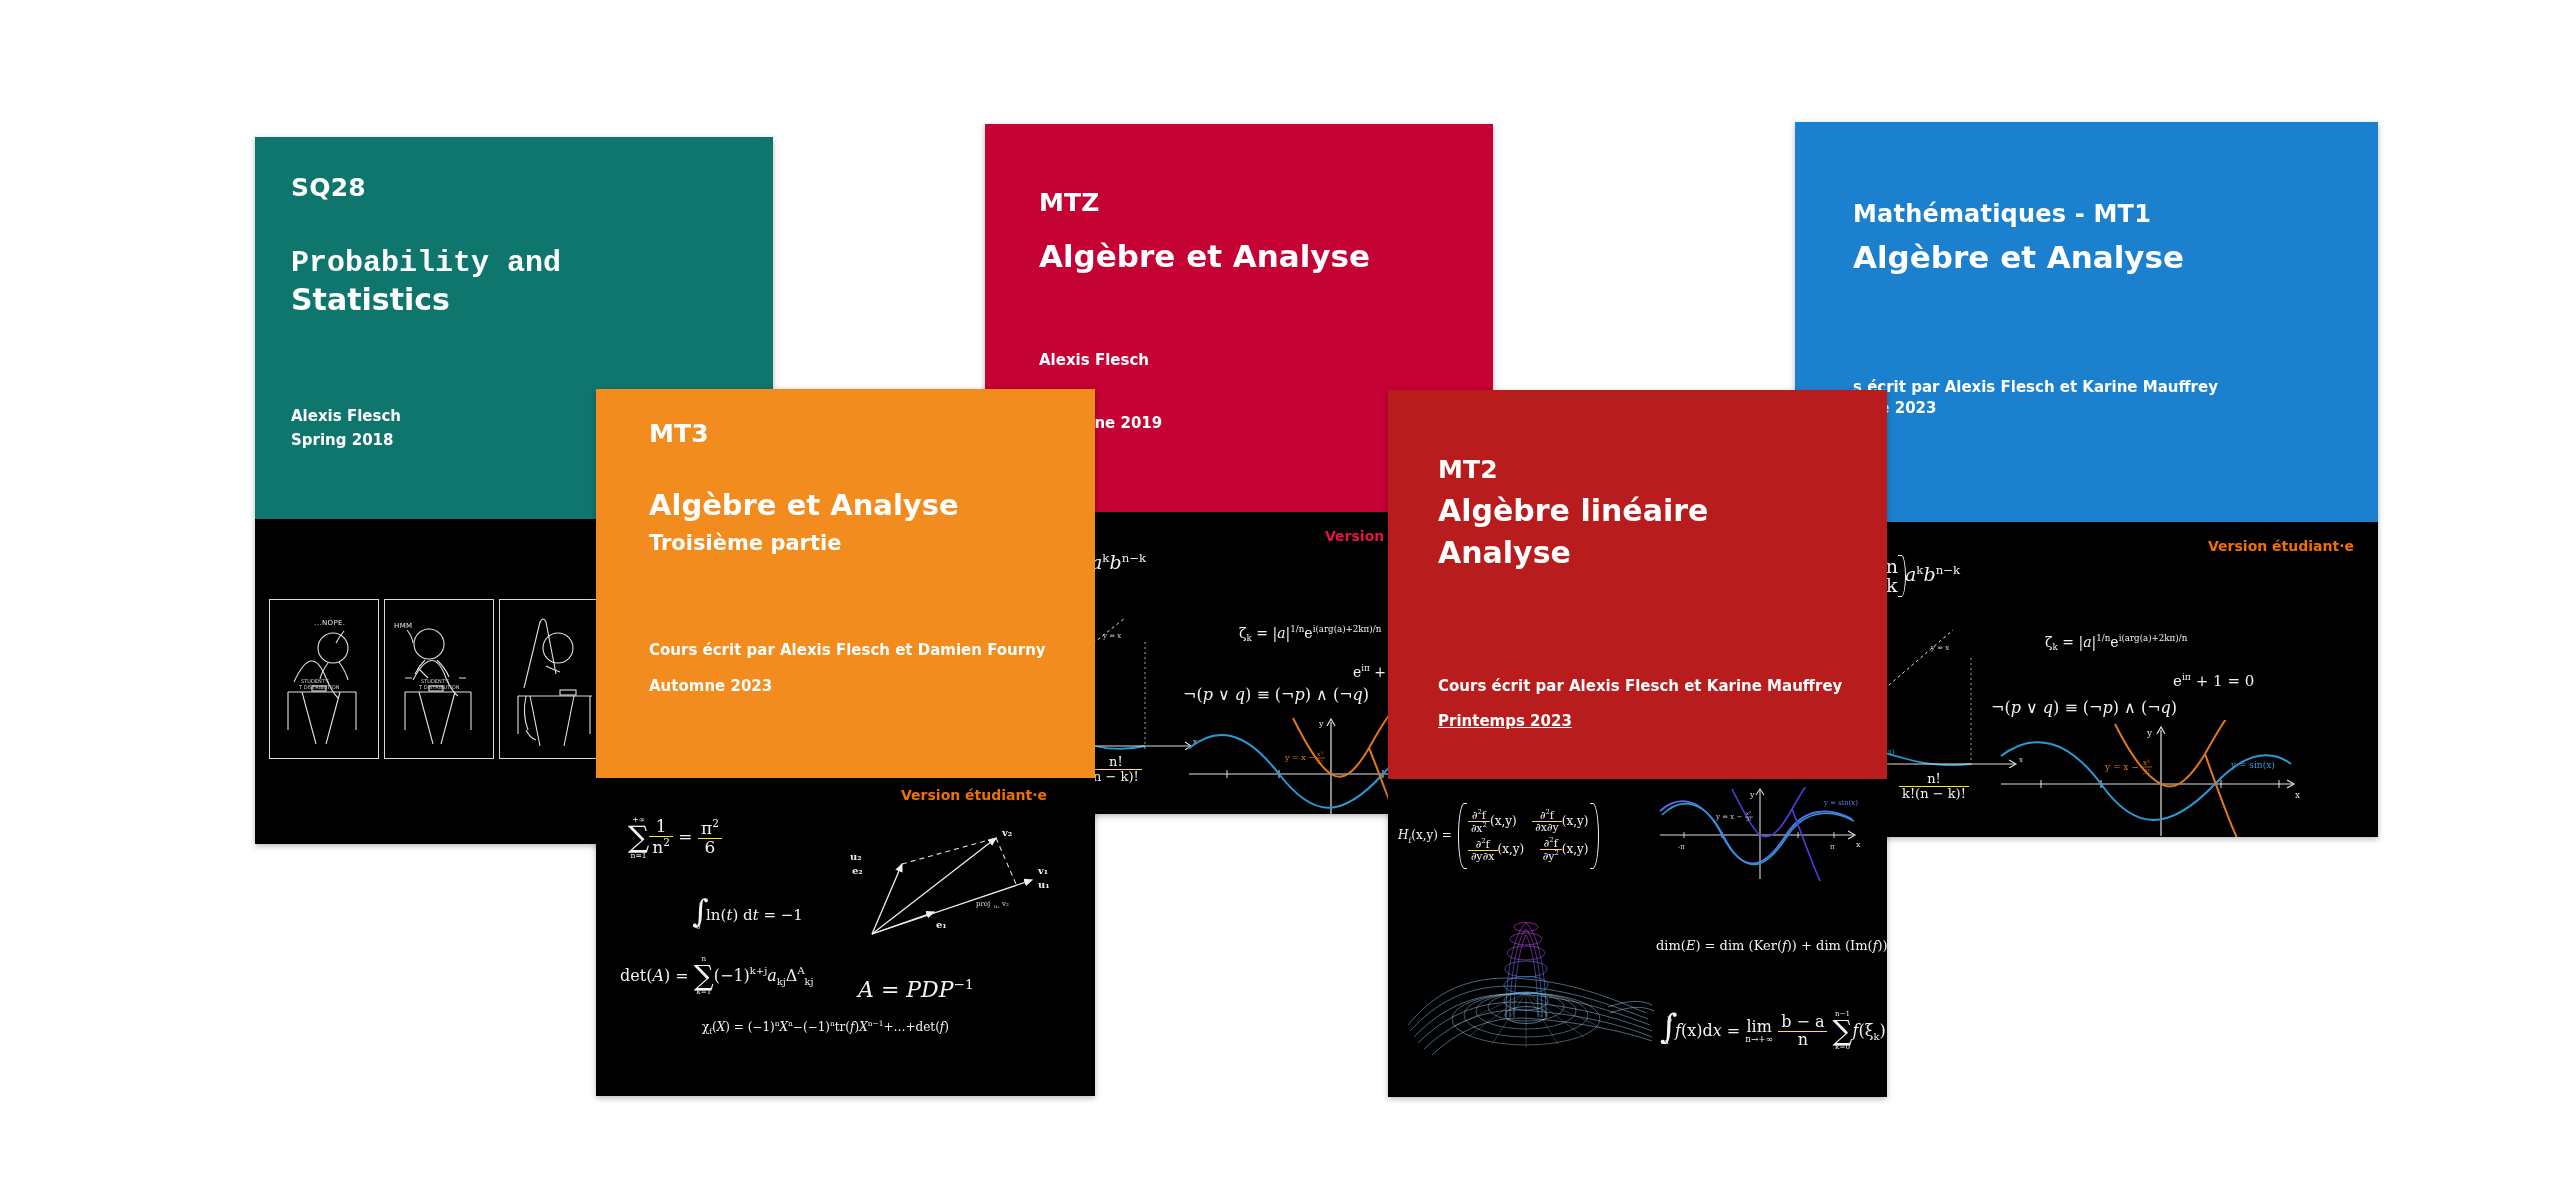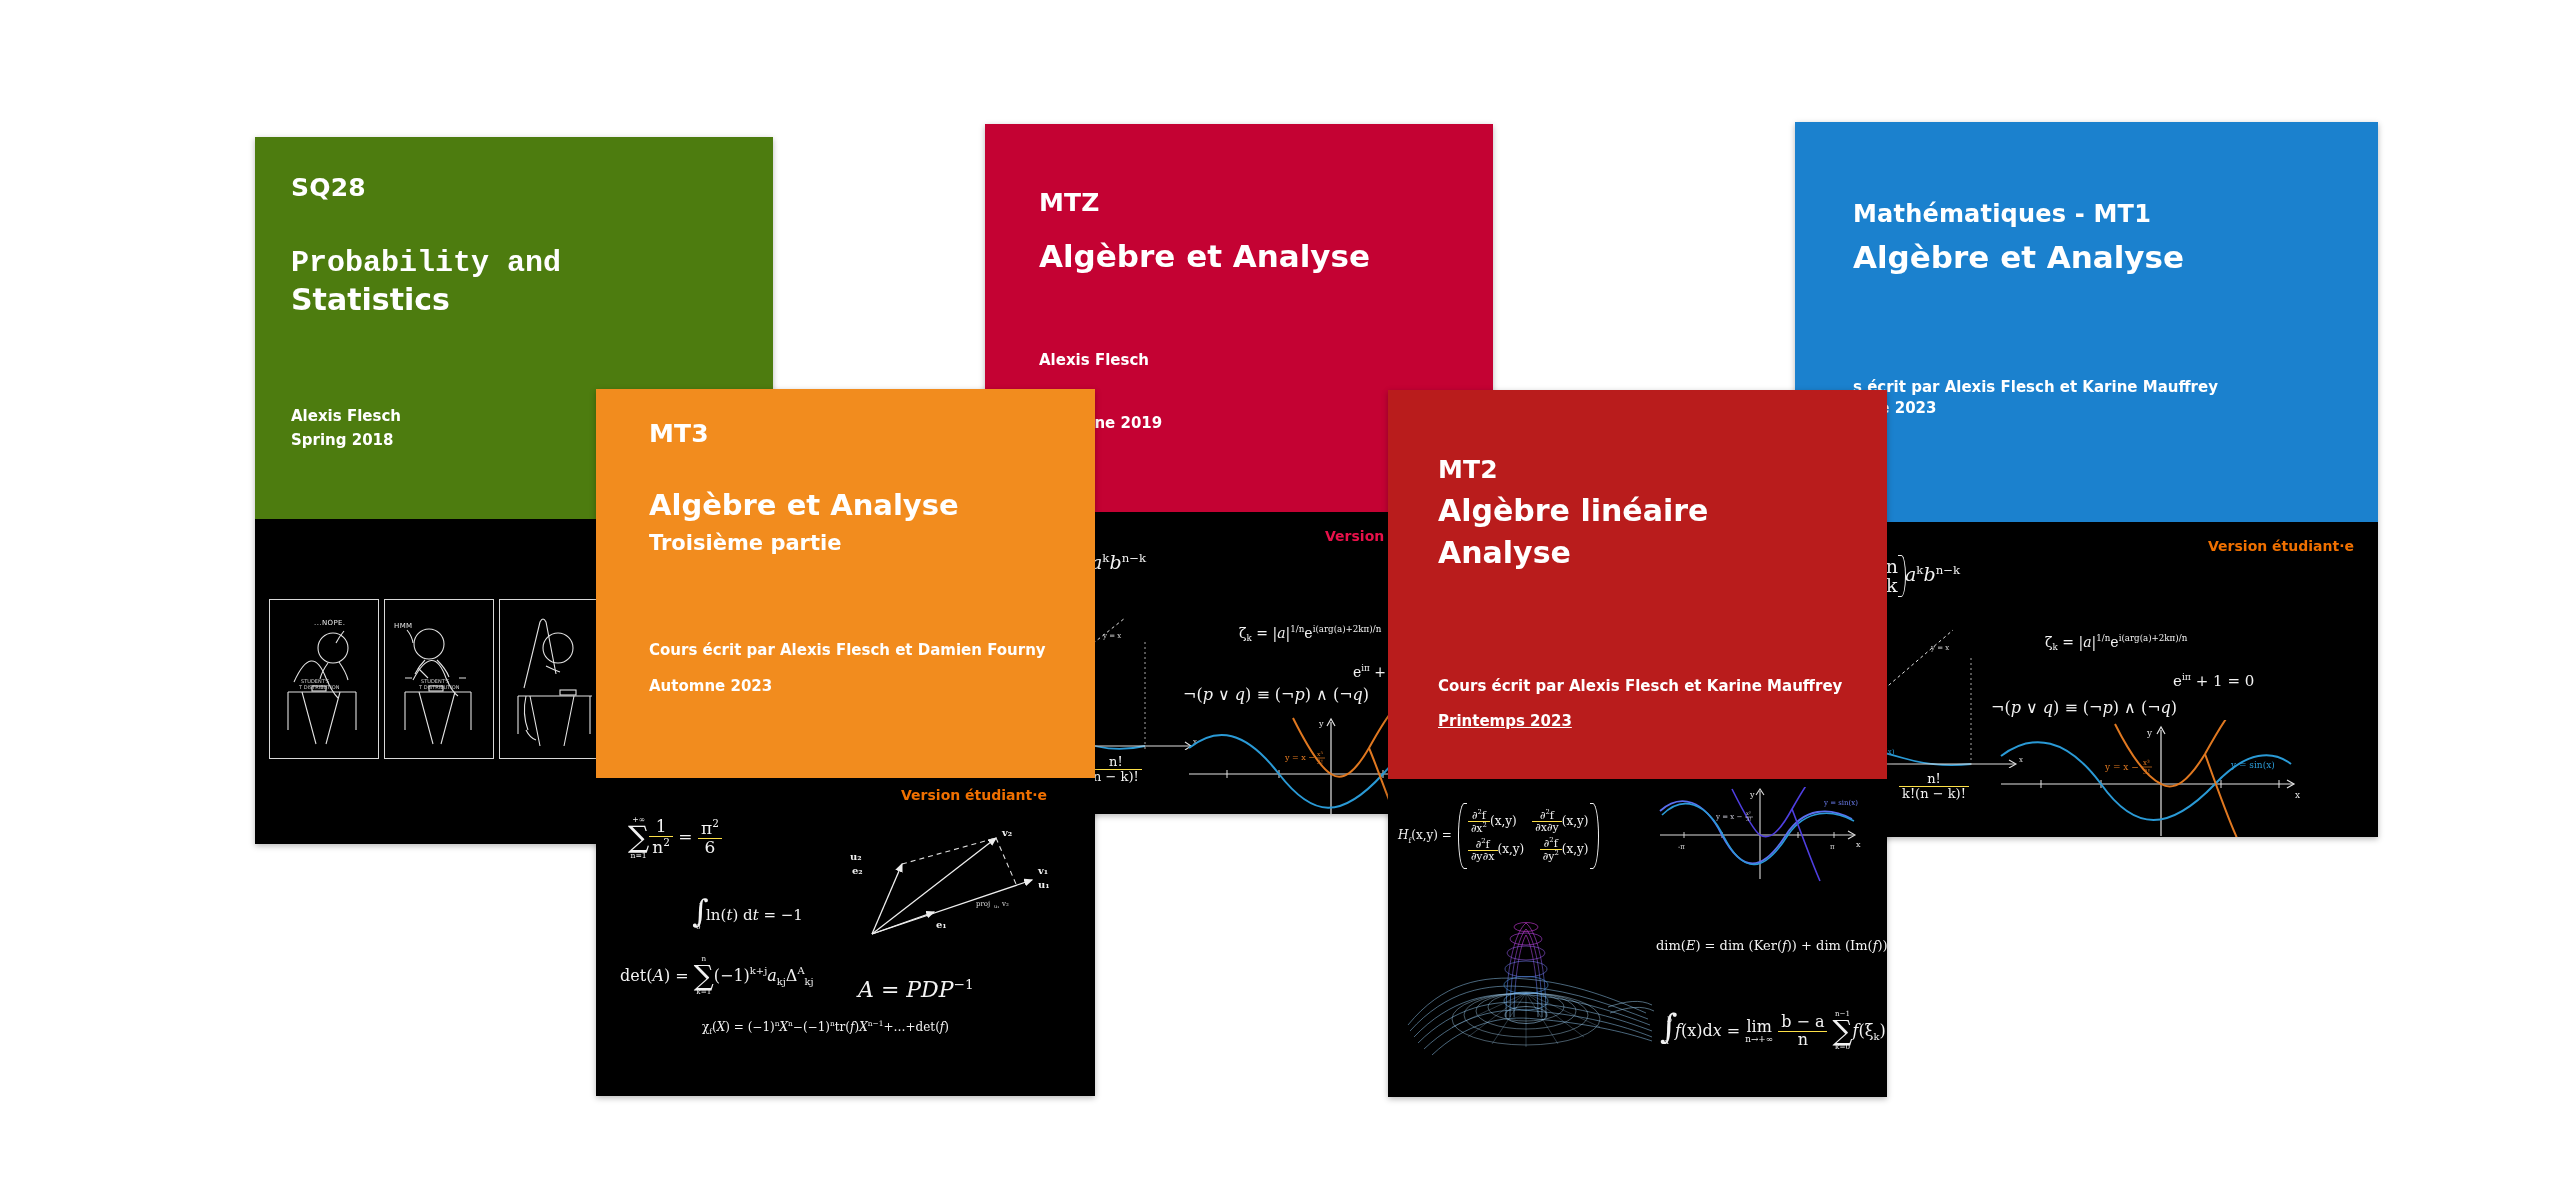--- a/index.html
+++ b/index.html
@@ -152,21 +152,21 @@
   
   .plotbox { position: absolute; }
   .surface-wrap { position: absolute; }
 </style>
 </head>
 <body>
 
 <div id="stage">
 
   <div class="cover" style="left:255px; top:137px; width:518px; height:707px;">
-    <div class="top" style="height:382px; background:#4d7c0f;">
+    <div class="top" style="height:382px; background:#0f766e;">
       <div class="subject" style="left:36px; top:36px; font-size:25px;">SQ28</div>
       <div class="title" style="left:36px; top:110px; font-size:30px;font-family:Liberation Mono, monospace;">Probability and</div>
       <div class="title" style="left:36px; top:146px; font-size:30px;">Statistics</div>
       <div class="author" style="left:36px; top:270px; font-size:15px;">Alexis Flesch</div>
       <div class="date" style="left:36px; top:294px; font-size:15px;">Spring 2018</div>
     </div>
 
     <div class="bottom" style="top:382px; height:325px;">
 
       <div class="comic-row" style="left:14px; top:80px;">

